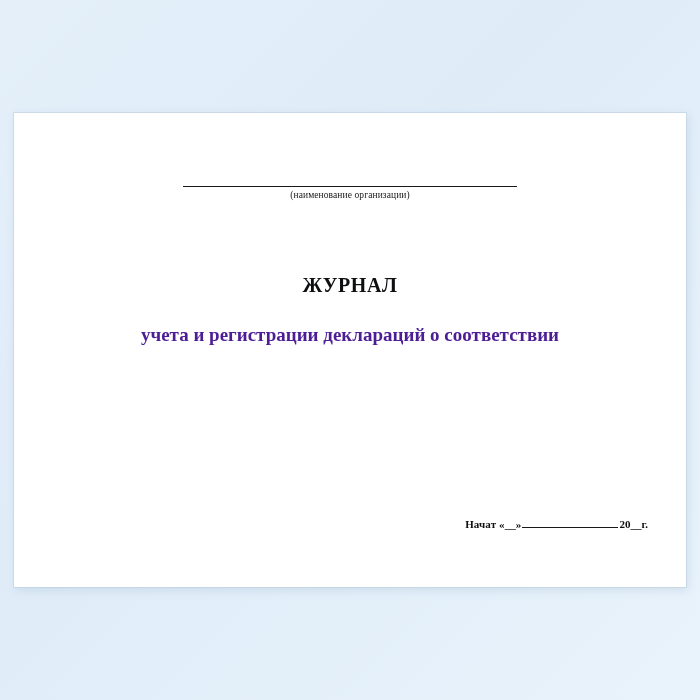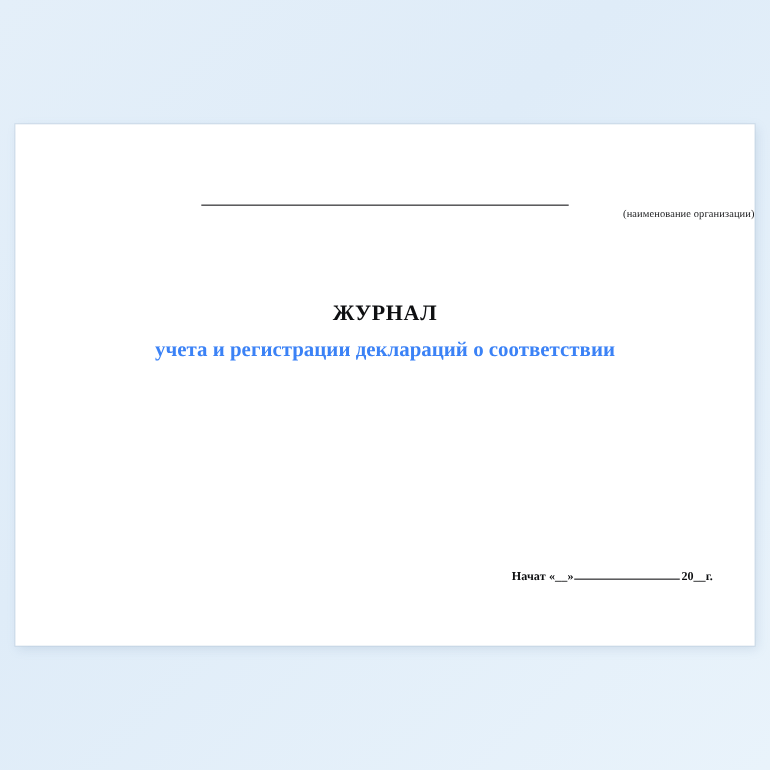--- a/index.html
+++ b/index.html
@@ -40,41 +40,40 @@
     margin: 0 auto;
     border-bottom: 1px solid #17181a;
     height: 1px;
   }
   .org-caption {
     margin-top: 3px;
     font-size: 9.5px;
     color: #17181a;
     letter-spacing: 0.01em;
     font-family: "Liberation Serif", serif;
-    text-align: right;
   }
   .title-block {
     position: absolute;
     left: 0;
     right: 0;
     top: 160px;
     text-align: center;
   }
   .title-main {
     font-size: 20px;
     font-weight: bold;
     letter-spacing: 0.03em;
     color: #0e0f11;
     line-height: 1.2;
   }
   .title-sub {
-    margin-top: 10px;
+    margin-top: 26px;
     font-size: 19px;
     font-weight: bold;
-    color: #3b82f6;
+    color: #4c1d95;
     line-height: 1.25;
   }
   .dates-block {
     position: absolute;
     right: 38px;
     bottom: 52px;
     text-align: right;
     font-size: 11px;
     font-weight: bold;
     color: #0e0f11;

